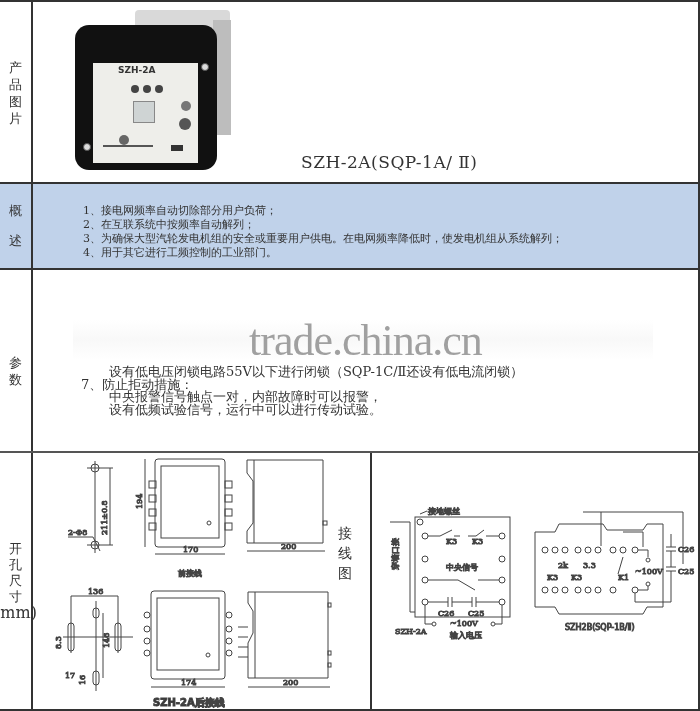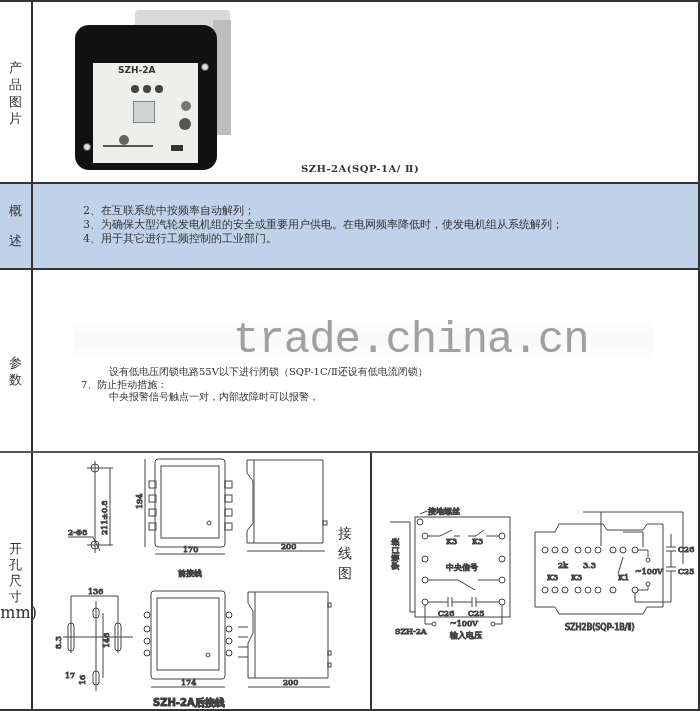--- a/index.html
+++ b/index.html
@@ -13,32 +13,32 @@
   
   #r1{top:0;height:183px;}
   .device{position:absolute;left:42px;top:8px;width:155px;height:160px;}
   .dev-back{position:absolute;left:60px;top:0;width:95px;height:30px;background:#d9d9d9;border-radius:4px 4px 0 0;}
   .dev-side{position:absolute;left:138px;top:10px;width:18px;height:115px;background:#bdbdbd;}
   .dev-body{position:absolute;left:0;top:15px;width:142px;height:145px;background:#111;border-radius:14px;}
   .dev-face{position:absolute;left:18px;top:38px;width:105px;height:100px;background:#eeeeea;}
   .dev-title{position:absolute;left:25px;top:2px;font-family:"DejaVu Sans",sans-serif;font-size:9px;color:#333;font-weight:bold;}
   .knob{position:absolute;width:8px;height:8px;border-radius:50%;background:#444;}
   .screw{position:absolute;width:6px;height:6px;border-radius:50%;background:#ddd;border:1px solid #555;}
-  .caption{position:absolute;left:268px;top:161px;font-size:10px;letter-spacing:0.5px;color:#333;font-weight:bold;}
+  .caption{position:absolute;left:268px;top:150px;font-size:17px;letter-spacing:0.5px;color:#333;}
   
   #r2{top:182px;height:86px;background:#c0d2ea;border-top:2px solid #333;}
   #r2 .lab{background:#c0d2ea;}
   .list{position:absolute;font-size:11px;line-height:14px;color:#333;}
   #r2 .list{left:50px;top:20px;}
   
   #r3{top:268px;height:183px;}
   #r3 .list{left:48px;top:8px;font-size:9.5px;line-height:12.5px;}
-  .list2{position:absolute;left:48px;top:96px;font-size:10px;line-height:12.5px;color:#333;}
+  .list2{position:absolute;left:48px;top:96px;font-size:13px;line-height:12.5px;color:#333;}
   .indent{padding-left:28px;}
-  .wm{position:absolute;left:200px;top:45px;font-family:Liberation Mono, monospace;font-size:44px;color:#8a8a8a;opacity:0.8;letter-spacing:-1px;}
+  .wm{position:absolute;left:216px;top:45px;font-family:Liberation Serif, serif;font-size:44px;color:#8a8a8a;opacity:0.8;letter-spacing:-1px;}
   .blurbar{position:absolute;left:40px;top:50px;width:580px;height:40px;background:linear-gradient(180deg,#fff,#f4f4f4 50%,#fff);opacity:0.6;}
   
   #r4{top:451px;height:260px;border-top:2px solid #555;border-bottom:2px solid #333;}
   .vdiv{position:absolute;left:337px;top:0;width:2px;bottom:0;background:#333;}
   .wirelabel{position:absolute;left:305px;top:70px;font-size:14px;line-height:20px;color:#333;display:flex;flex-direction:column;}
   .small{font-size:8px;fill:#333;font-family:"DejaVu Serif",serif;}
 </style>
 </head>
 <body>
 
@@ -77,40 +77,42 @@
     <div class="rb"></div>
   </div>
 
   <div class="row" id="r2">
     <div class="lab" style="line-height:30px">
       <span>概</span>
       <span>述</span>
     </div>
     <div class="content">
       <div class="list">
+        <div>1、接电网频率自动切除部分用户负荷；</div>
         <div>2、在互联系统中按频率自动解列；</div>
         <div>3、为确保大型汽轮发电机组的安全或重要用户供电。在电网频率降低时，使发电机组从系统解列；</div>
         <div>4、用于其它进行工频控制的工业部门。</div>
       </div>
     </div>
     <div class="rb"></div>
   </div>
 
   <div class="row" id="r3">
     <div class="lab" style="padding-top:20px">
       <span>参</span>
       <span>数</span>
     </div>
     <div class="content">
       <div class="blurbar"></div>
       <div class="wm">trade.china.cn</div>
       <div class="list2">
         <div class="indent">设有低电压闭锁电路55V以下进行闭锁（SQP-1C/Ⅱ还设有低电流闭锁）</div>
         <div>7、防止拒动措施：</div>
         <div class="indent">中央报警信号触点一对，内部故障时可以报警，</div>
+        <div class="indent">设有低频试验信号，运行中可以进行传动试验。</div>
       </div>
     </div>
     <div class="rb"></div>
   </div>
 
   <div class="row" id="r4">
     <div class="lab" style="justify-content:flex-start;padding-top:88px;line-height:16px">
       <span>开</span>
       <span>孔</span>
       <span>尺</span>

